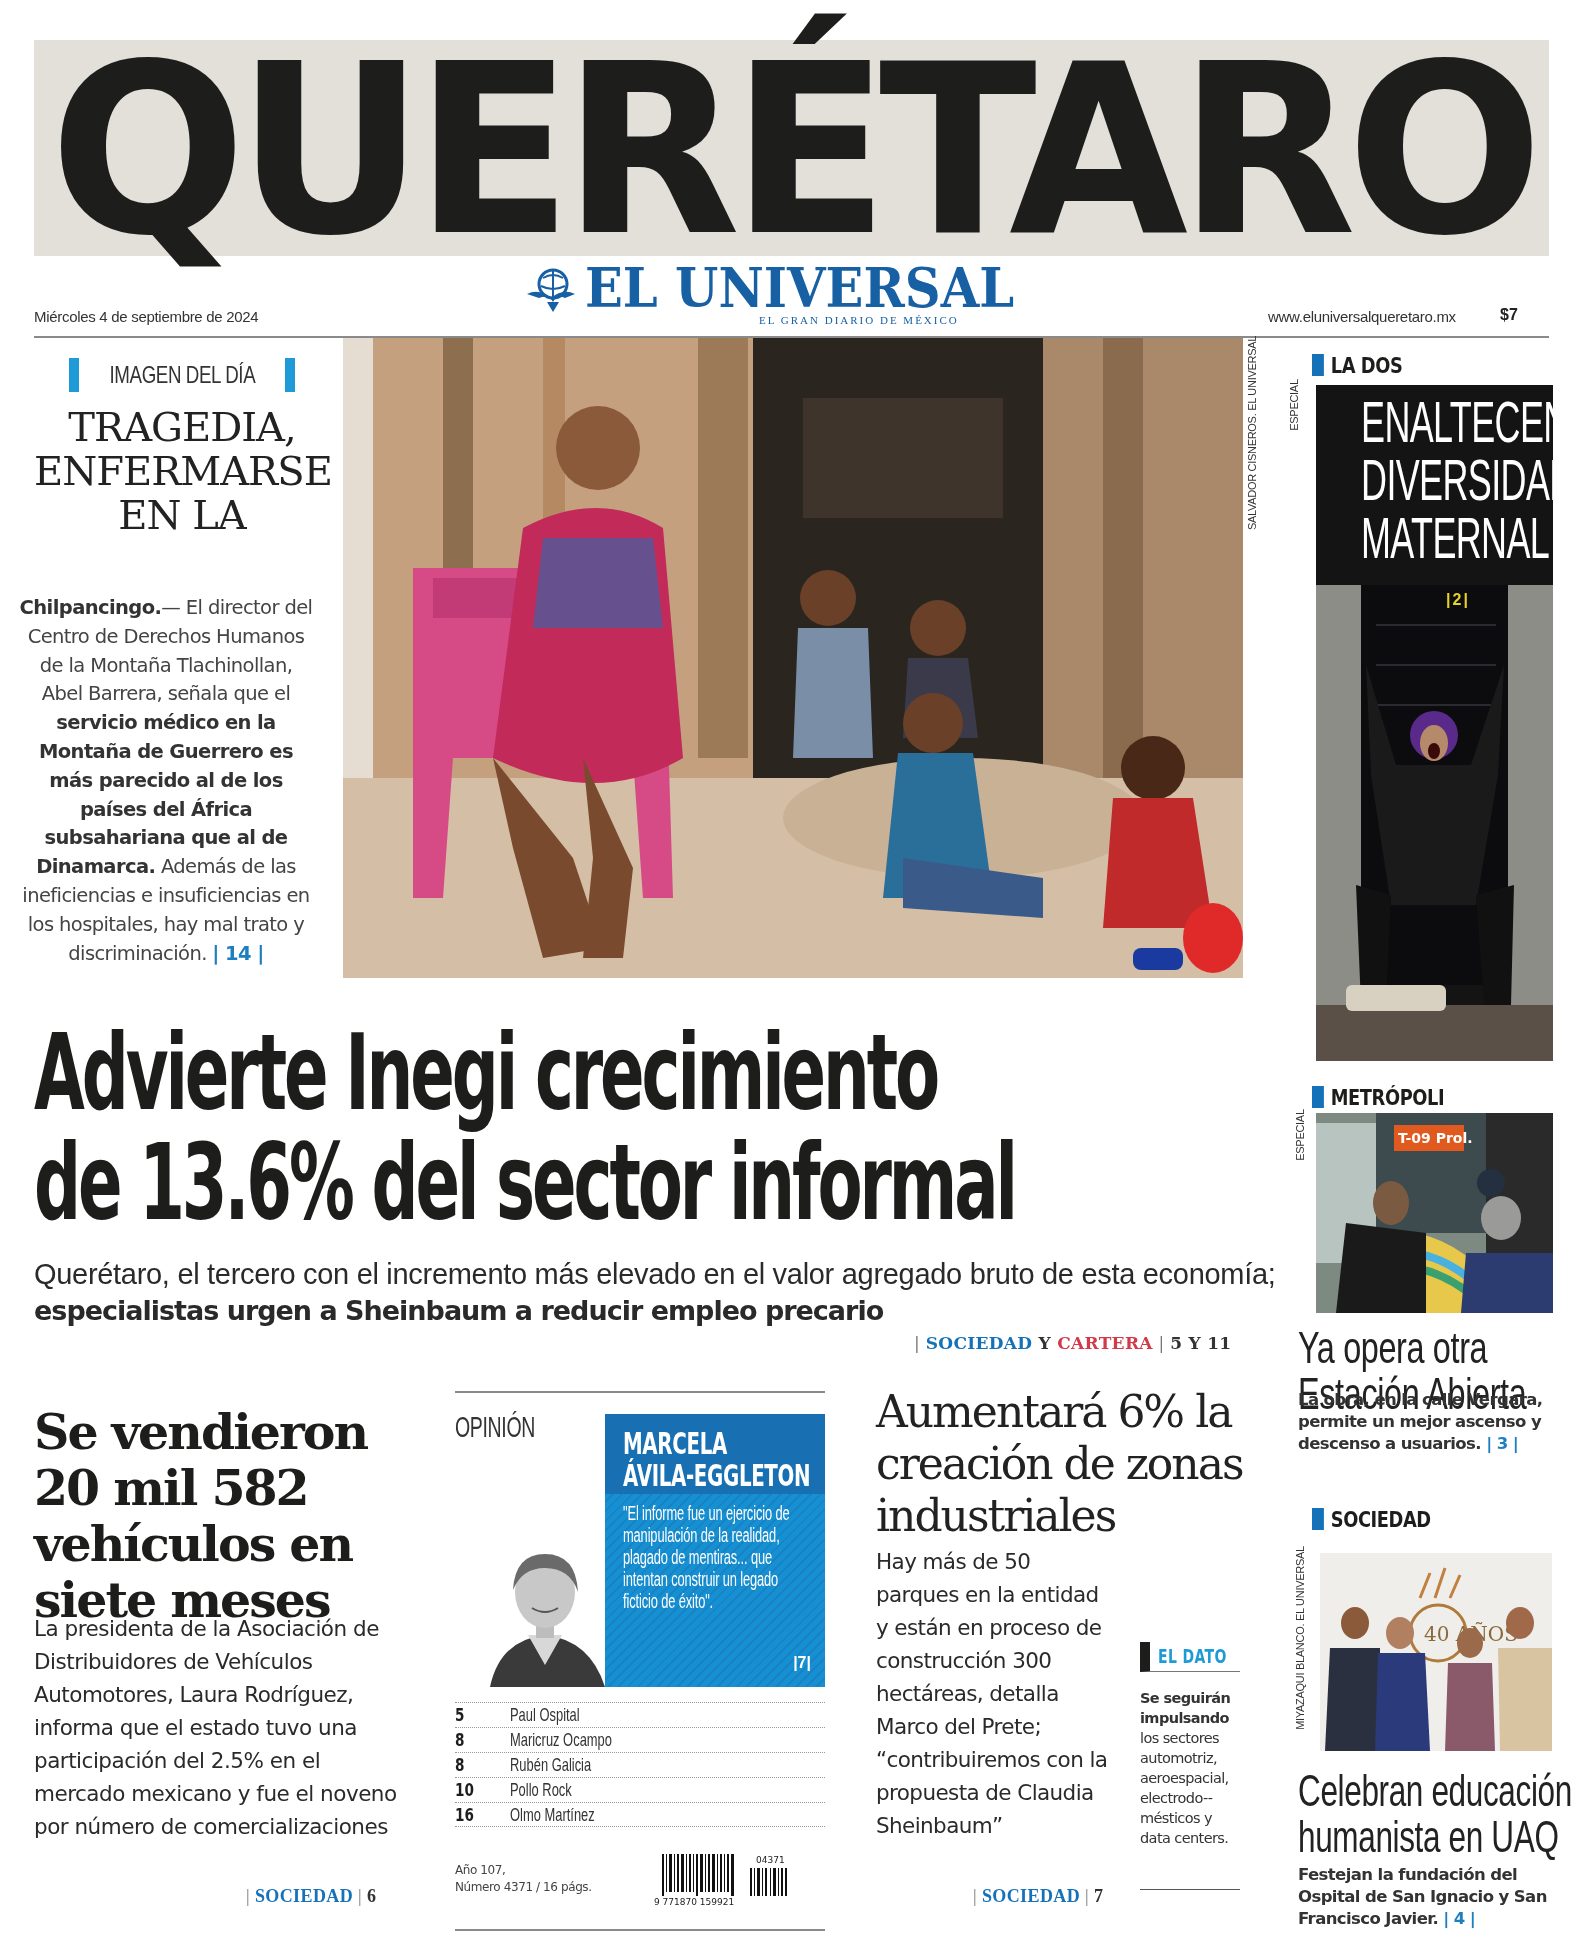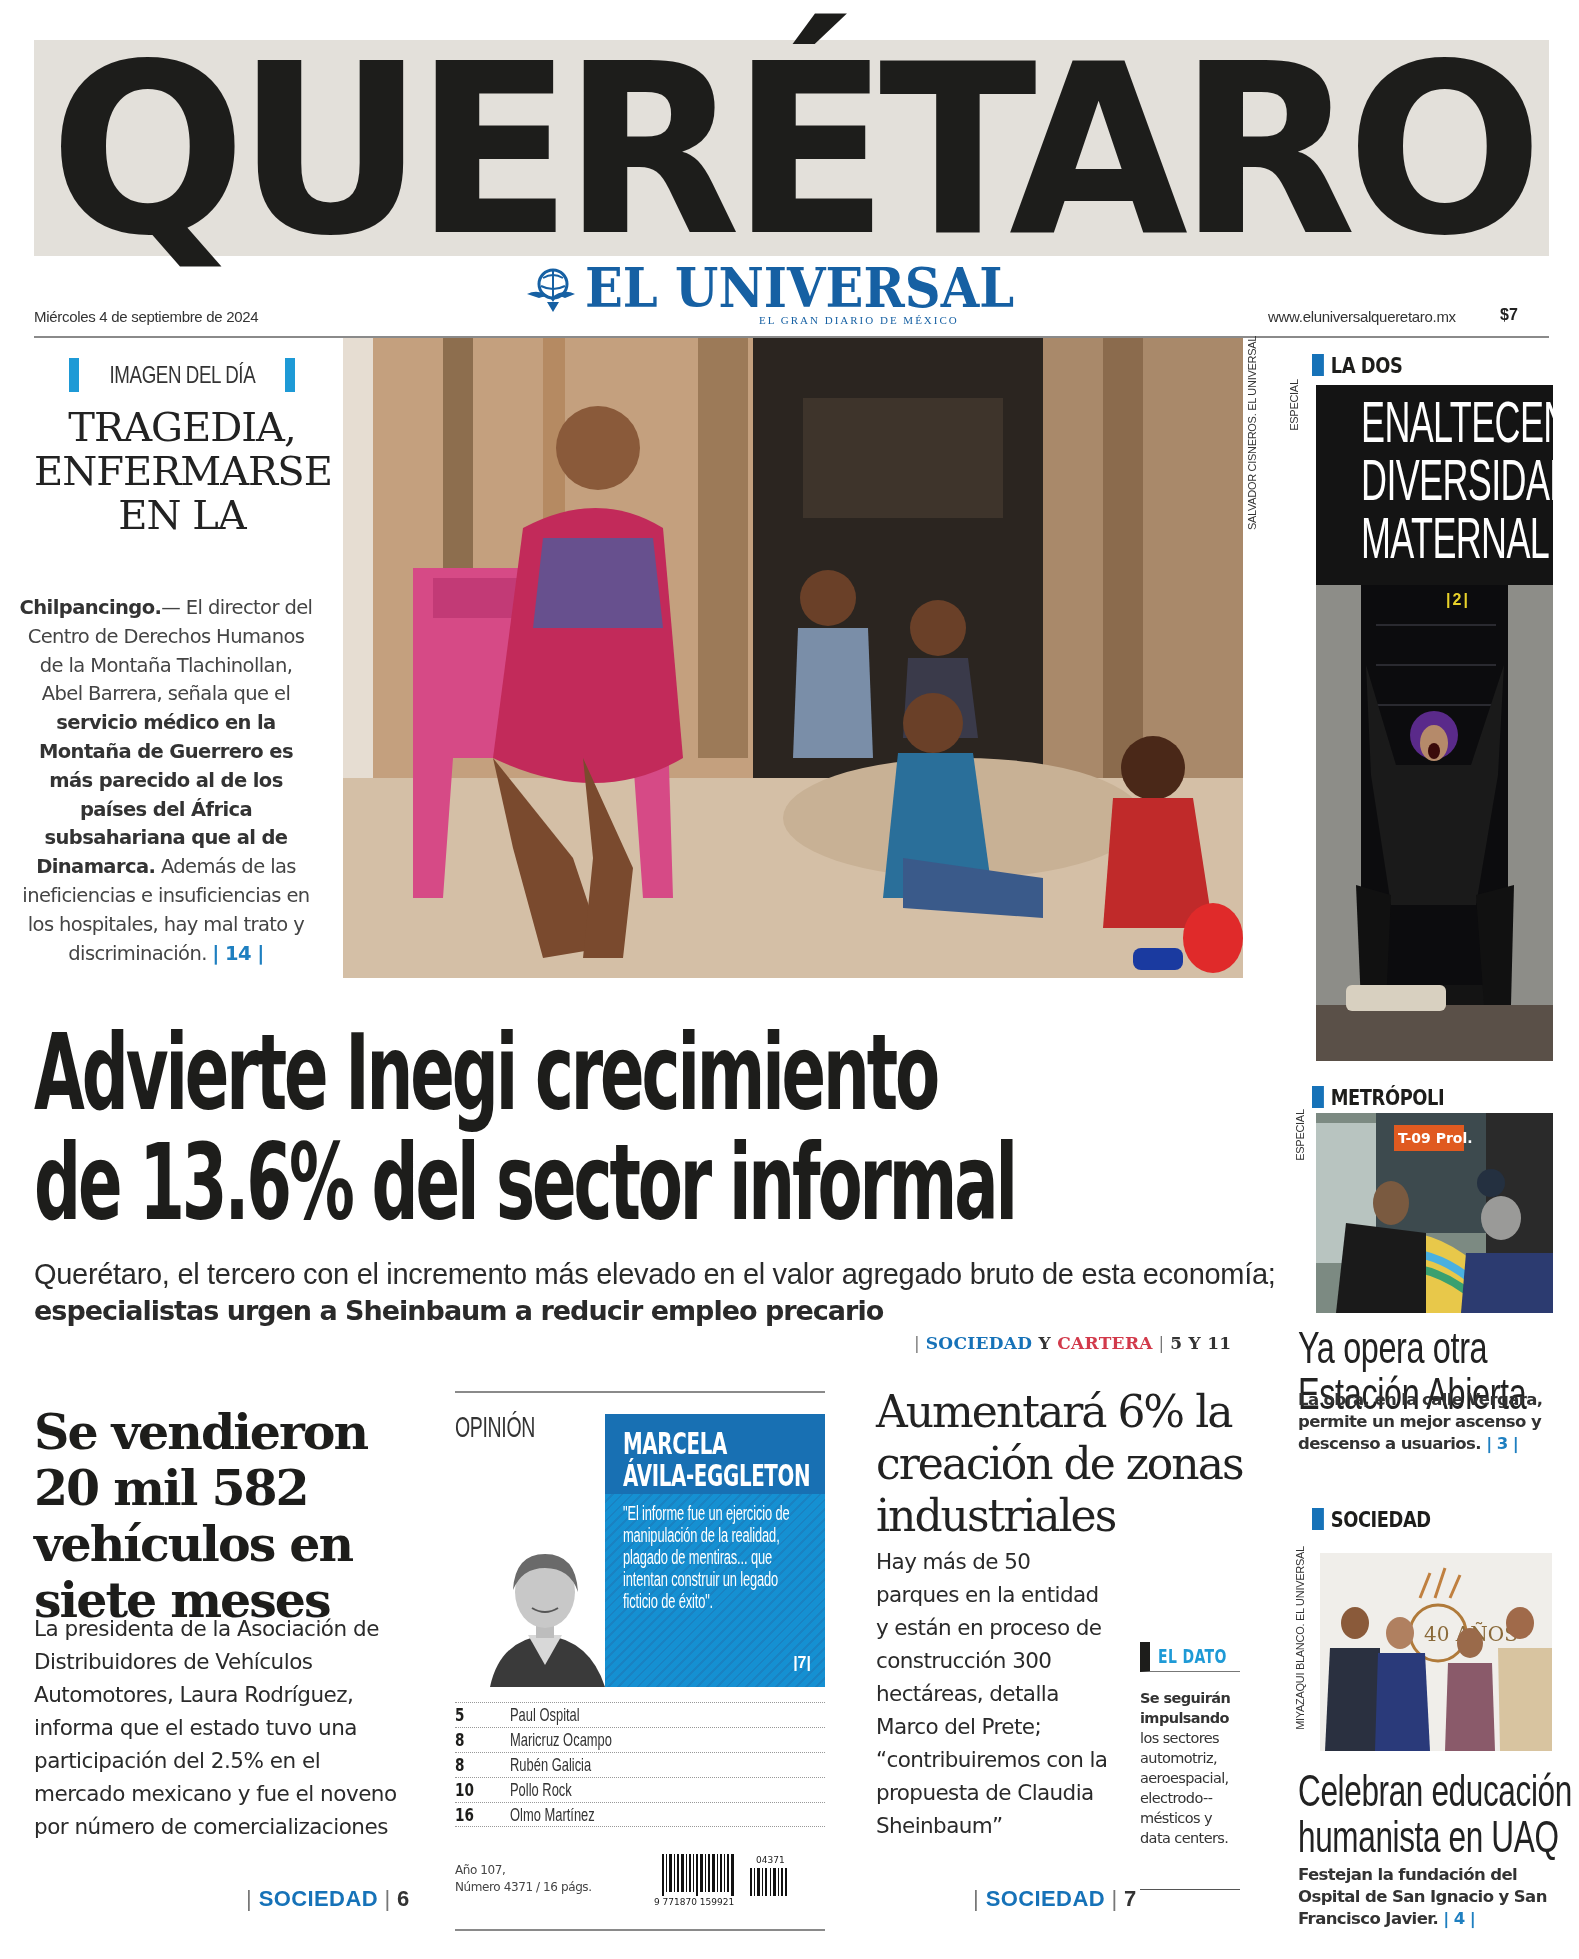--- a/index.html
+++ b/index.html
@@ -72,21 +72,21 @@
   .subhead b { font-family: "DejaVu Sans", sans-serif; font-weight: 700; letter-spacing: -1px; font-size: 27px; }
   .tagline { left: 914px; top: 1333px; font-family: "DejaVu Serif", serif; font-weight: 700; font-size: 17px; color: #333; letter-spacing: 0.3px; white-space: nowrap; }
   .c-blue { color: #1672b8; }
   .c-red { color: #d23a4b; }
   .pipe { color: #777; font-weight: 400; }
 
   
   .cars-title { left: 34px; top: 1364px; width: 380px; font-family: "DejaVu Serif", serif; font-weight: 700; font-size: 49px; line-height: 56px; color: #1d1d1b; letter-spacing: -2px; margin-top: 40px; }
   .cars-body { left: 34px: top: 1612px; }
   .cars-body { left: 34px; top: 1612px; width: 380px; font-family: "DejaVu Sans", sans-serif; font-size: 21.5px; line-height: 33px; color: #2a2a2a; letter-spacing: -0.5px; }
-  .tag-small { font-family: Liberation Sans, sans-serif; font-weight: 700; font-size: 22px; white-space: nowrap; letter-spacing: 0.4px; color: #333; }
+  .tag-small { font-family: Liberation Serif, serif; font-weight: 700; font-size: 18px; white-space: nowrap; letter-spacing: 0.4px; color: #333; }
   .cars-tag { left: 246px; top: 1886px; }
 
   
   .op-rule { left: 455px; top: 1391px; width: 370px; height: 2px; background: #8a8a8a; }
   .op-label { left: 455px; top: 1410px; font-family: "Liberation Sans", sans-serif; font-size: 30px; color: #333; transform: scaleX(0.65); transform-origin: left; letter-spacing: -0.5px; }
   .op-card { left: 605px; top: 1414px; width: 220px; height: 273px; background: repeating-linear-gradient(135deg, #1590d2 0px, #1590d2 5px, #1a82c2 5px, #1a82c2 7px); }
   .op-card-head { position: absolute; left: 0; top: 0; width: 220px; height: 80px; background: #1870b3; }
   .op-name { position: absolute; left: 18px; top: 14px; font-family: "DejaVu Sans", sans-serif; font-weight: 700; font-size: 30px; line-height: 32px; color: #fff;
     transform: scaleX(0.66); transform-origin: left; white-space: nowrap; letter-spacing: -0.5px; }
   .op-quote { position: absolute; left: 18px; top: 88px; width: 290px; font-family: "Liberation Sans", sans-serif; font-size: 19.5px; line-height: 22px; color: #fff;

